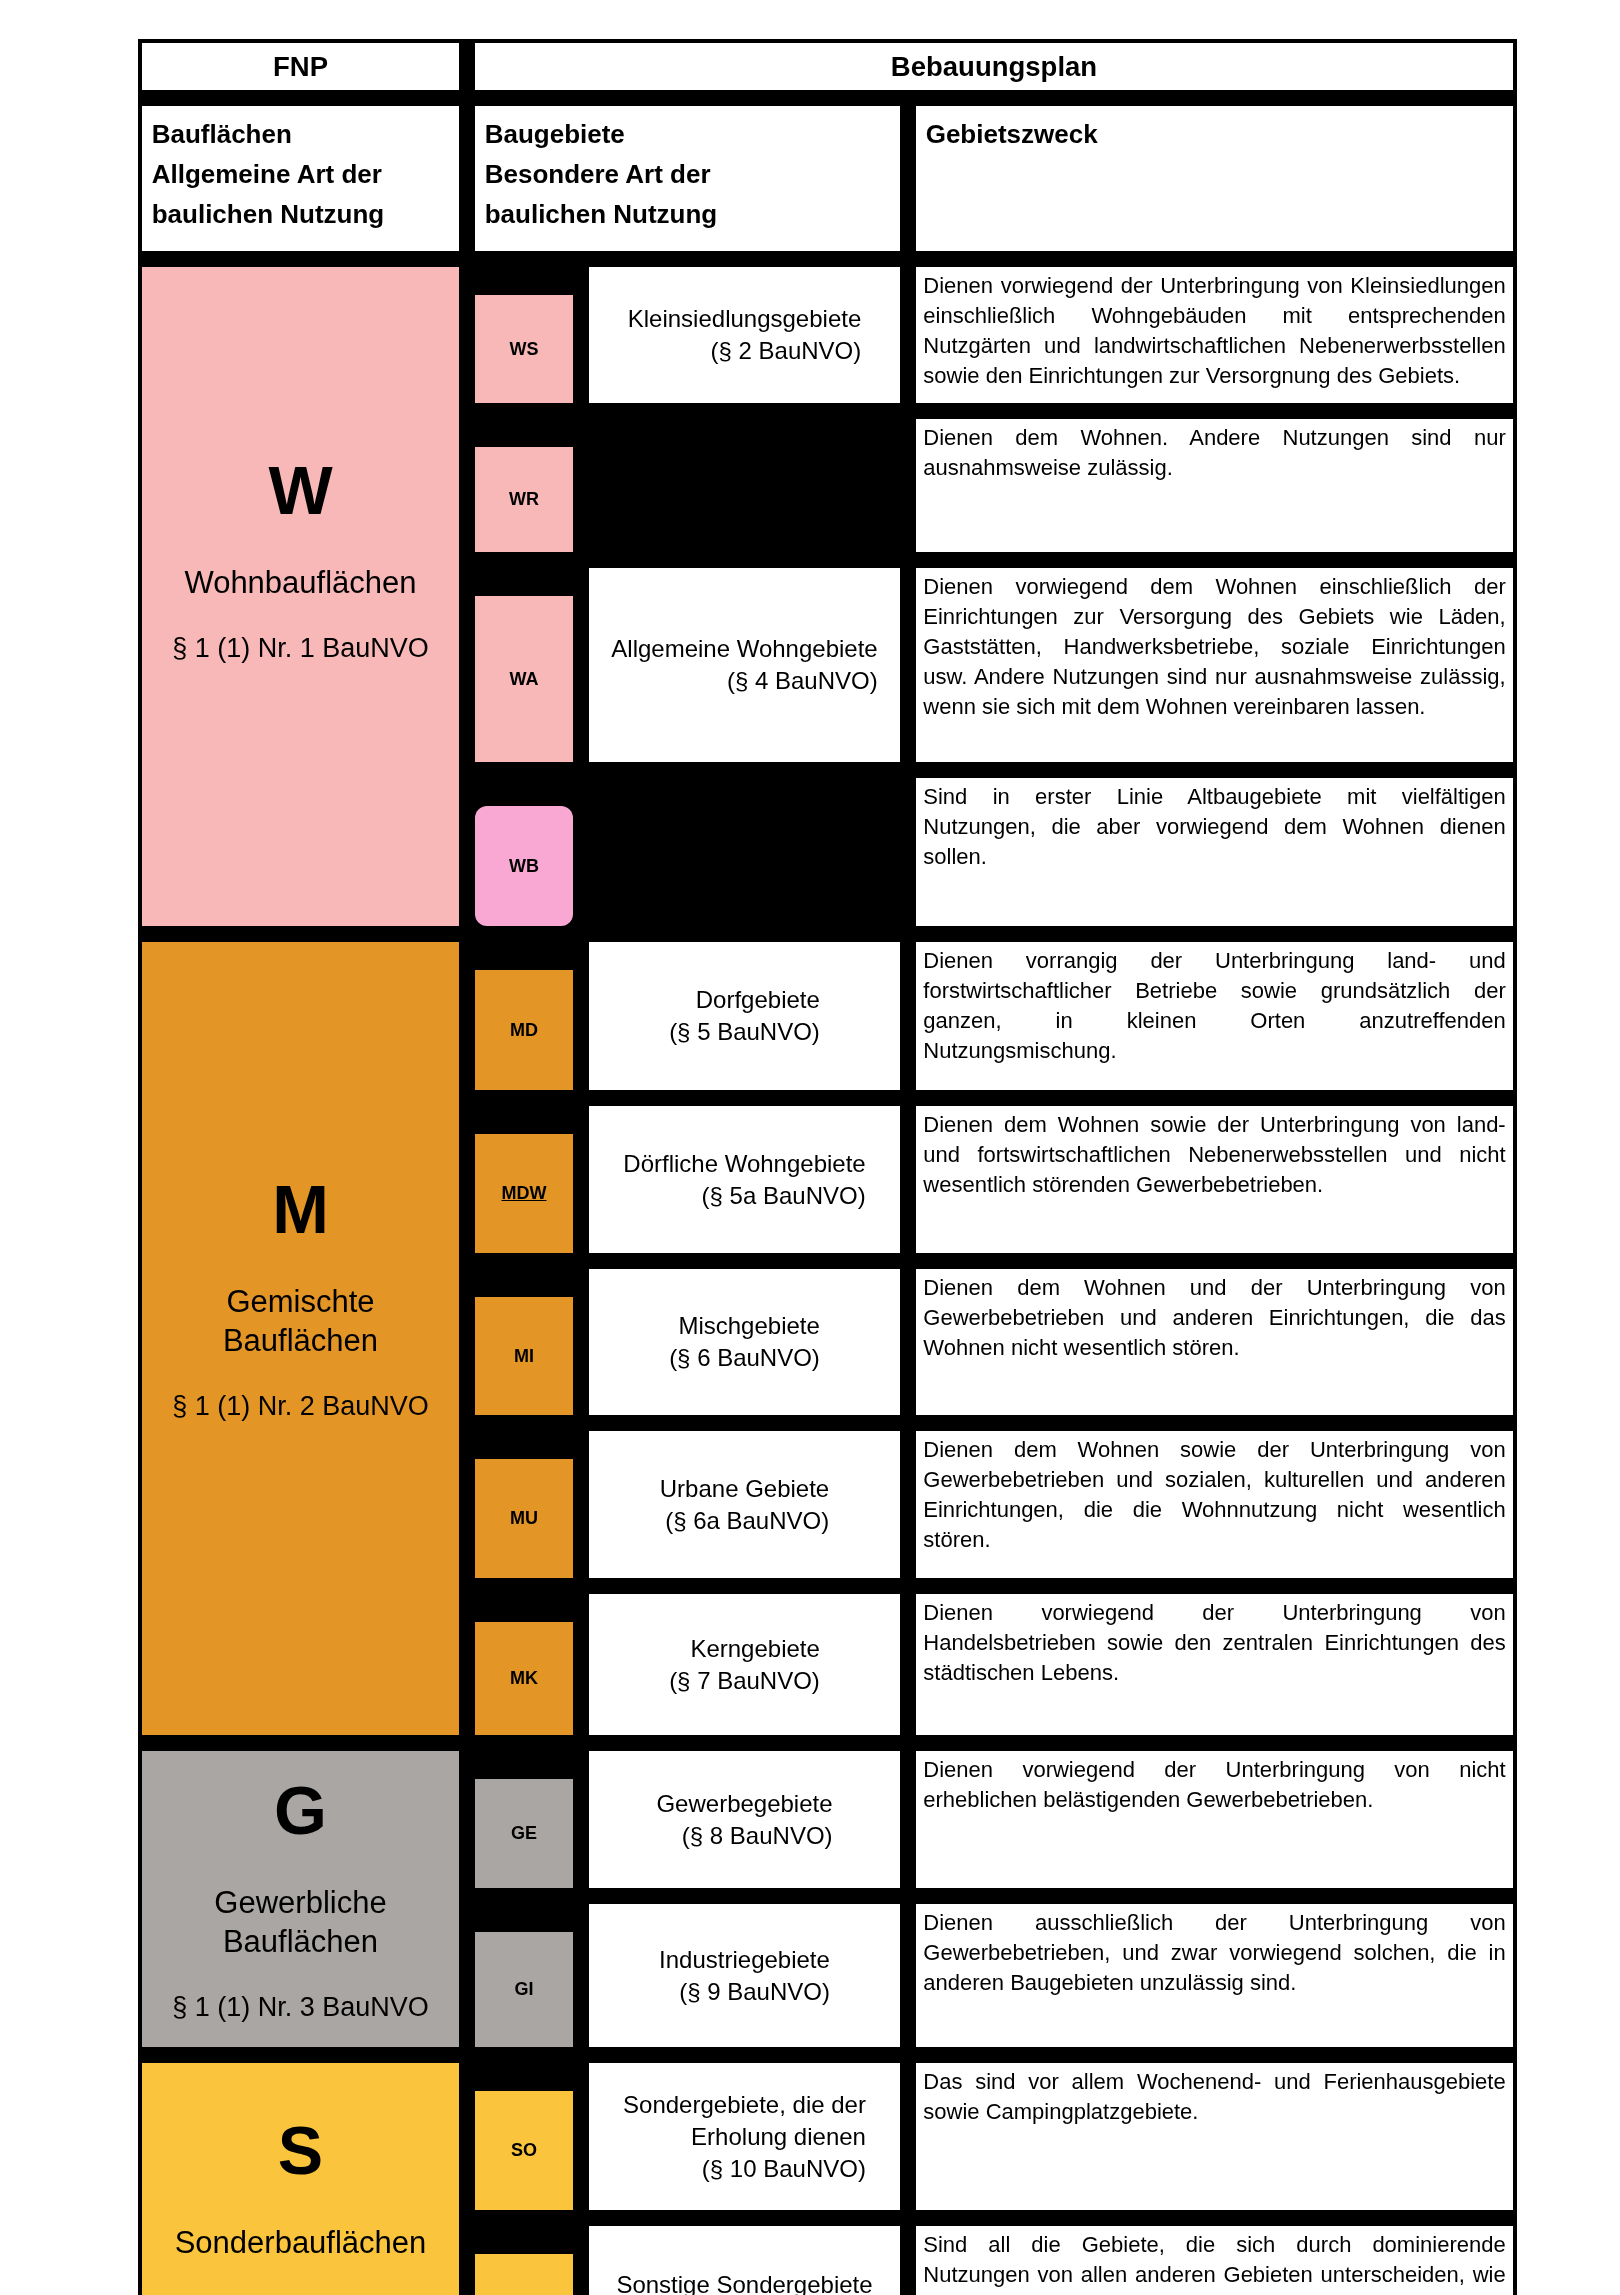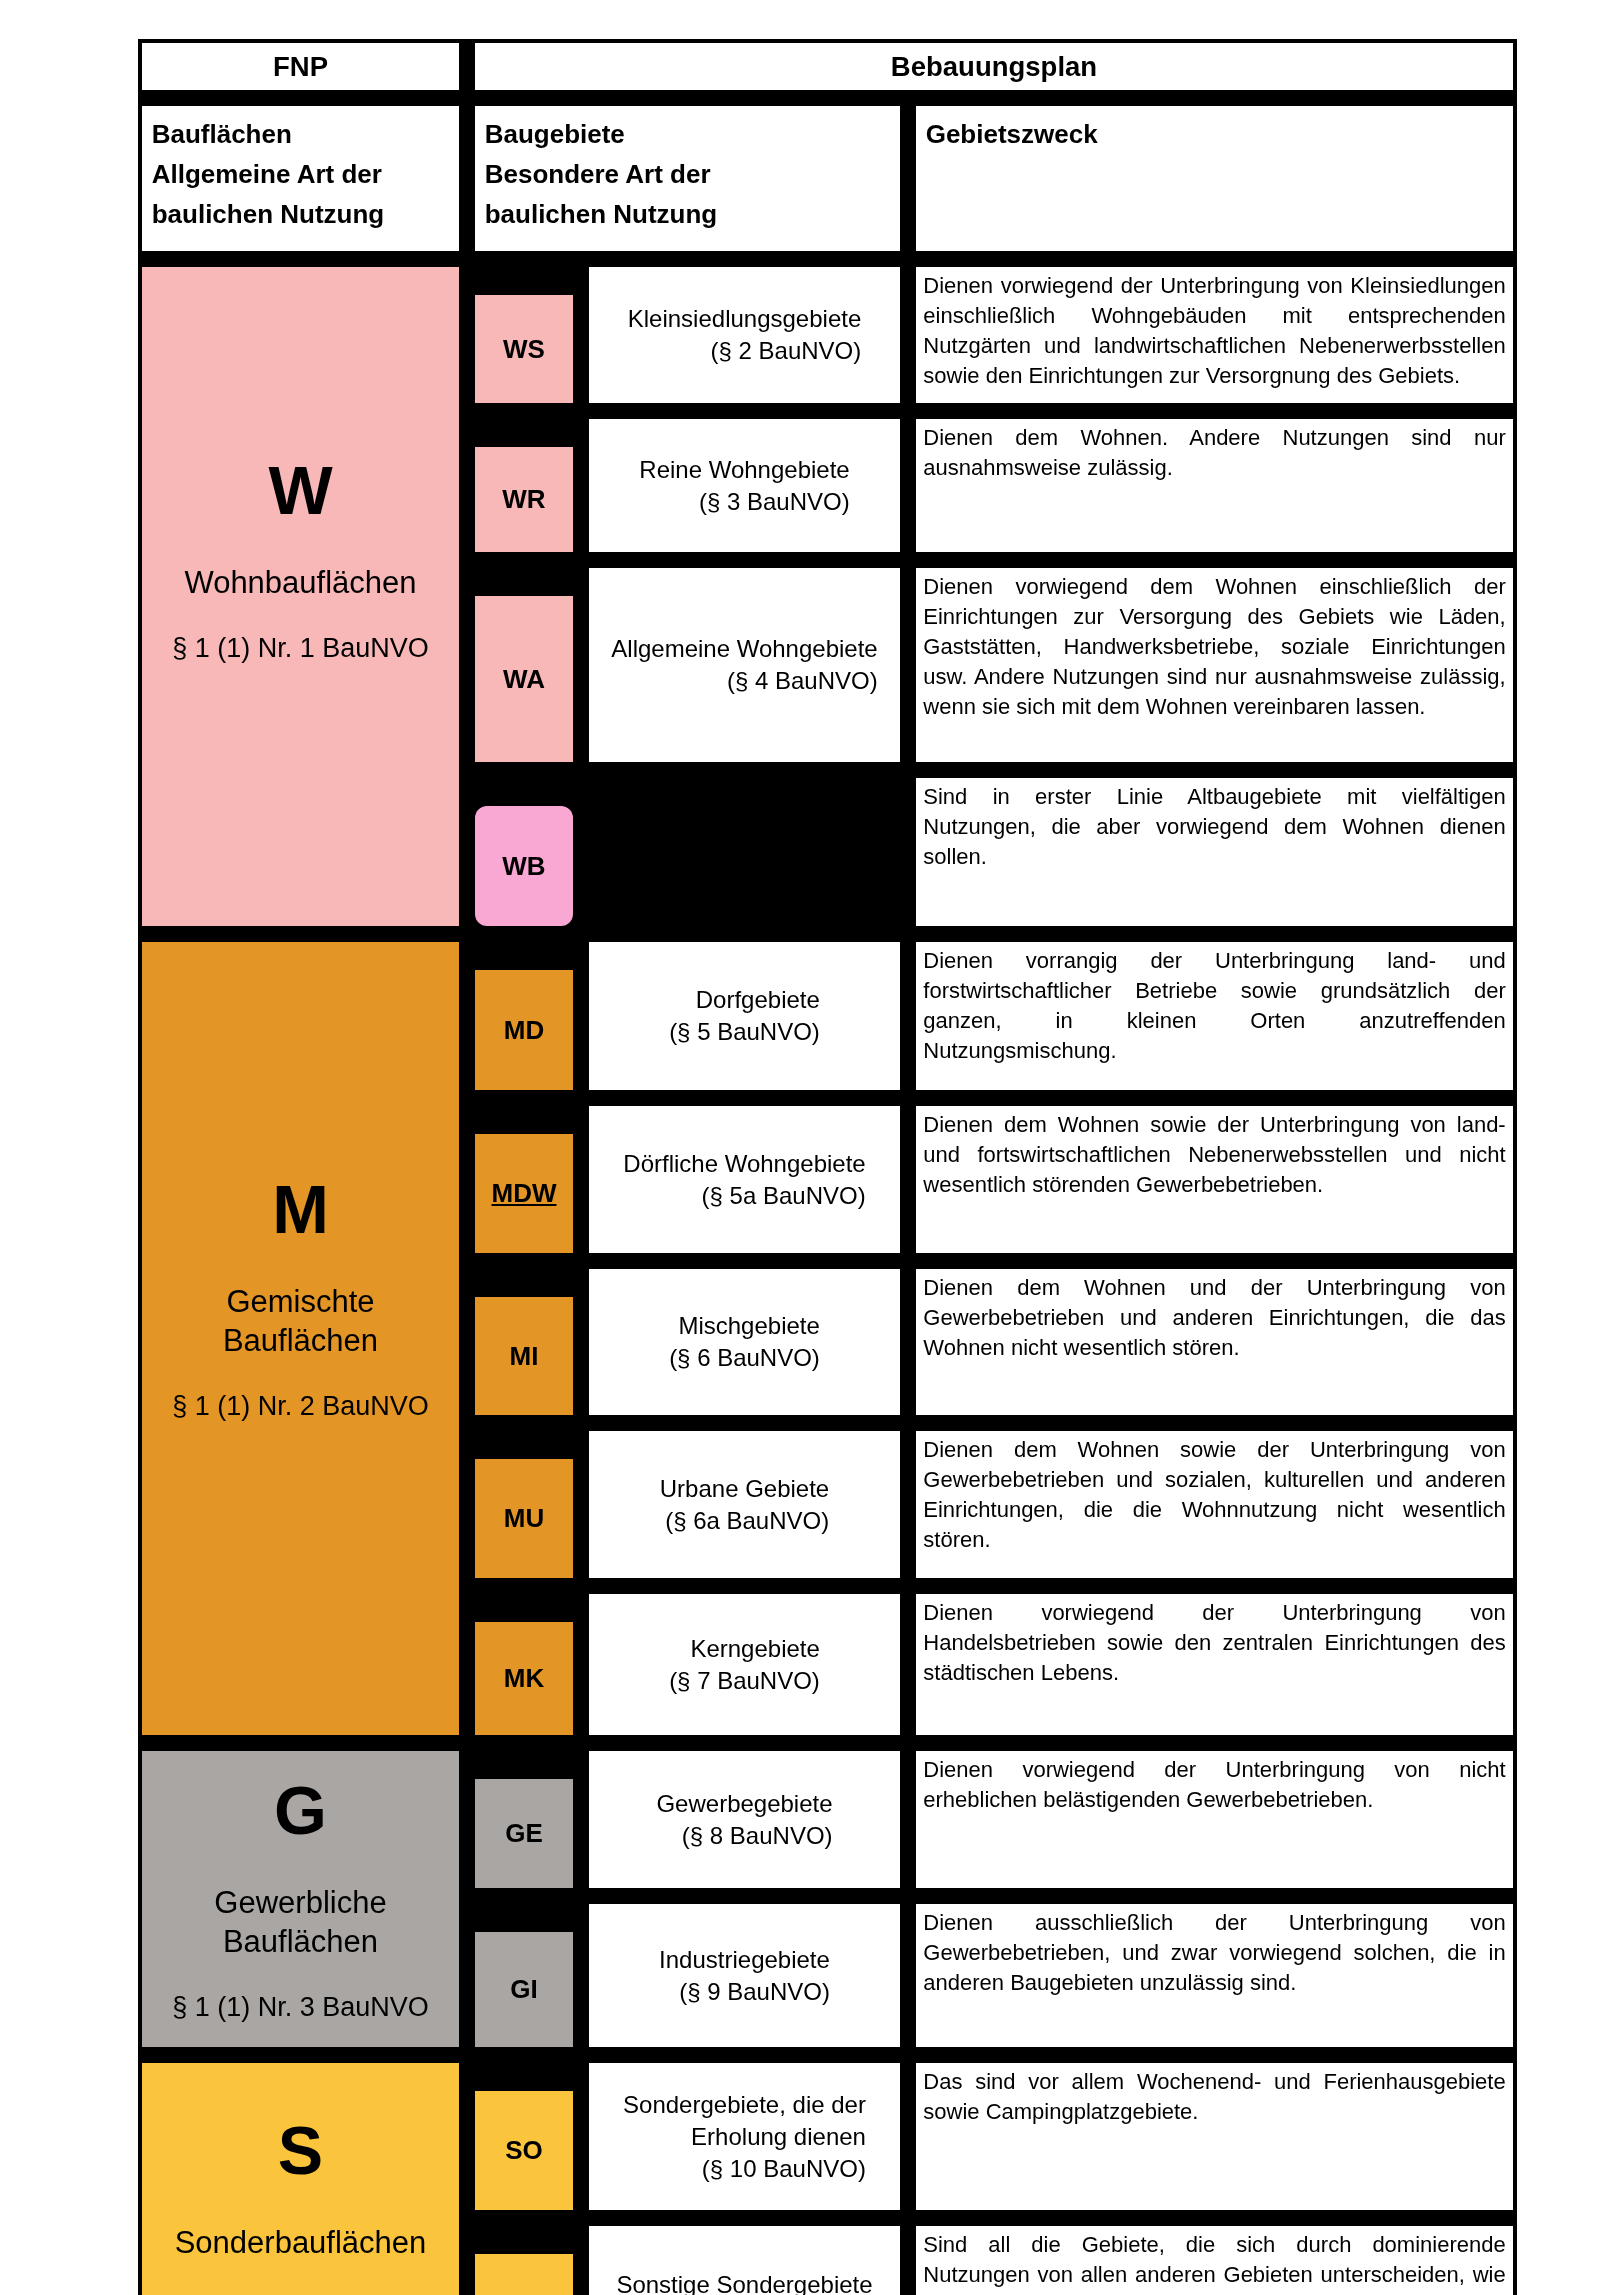--- a/index.html
+++ b/index.html
@@ -43,21 +43,21 @@
   }
   .gletter { font-weight: bold; font-size: 68px; line-height: 68px; margin-bottom: 39px; }
   .gname   { font-size: 31px; line-height: 39px; white-space: pre-line; }
   .glaw    { font-size: 27px; margin-top: 31px; }
   .pad-w { padding-bottom: 73px; }
   .pad-m { padding-bottom: 81px; }
 
   
   .code {
     display: flex; align-items: center; justify-content: center;
-    font-weight: bold; font-size: 26px; margin-top: 28px;
+    font-weight: bold; font-size: 18px; margin-top: 28px;
   }
   
   .name {
     display: flex; align-items: center; justify-content: center;
     text-align: right;
     font-size: 24px; line-height: 32px;
     white-space: pre-line;
     padding: 3.2px 6.5px;
   }
   
@@ -87,22 +87,20 @@
     <div class="gletter">W</div>
     <div class="gname">Wohnbauflächen</div>
     <div class="glaw">§ 1 (1) Nr. 1 BauNVO</div>
   </div>
   <div class="cell code" style="grid-area: 3 / 2 / 4 / 3; background: rgb(249, 184, 184);">WS</div>
   <div class="cell name" style="grid-area:3/3/4/4">Kleinsiedlungsgebiete
 (§ 2 BauNVO)</div>
   <div class="cell purpose" style="grid-area:3/4/4/5">Dienen vorwiegend der Unterbringung von Kleinsiedlungen einschließlich Wohngebäuden mit entsprechenden Nutzgärten und landwirtschaftlichen Nebenerwerbsstellen sowie den Einrichtungen zur Versorgnung des Gebiets.</div>
 
   <div class="cell code" style="grid-area: 4 / 2 / 5 / 3; background: rgb(249, 184, 184);">WR</div>
-  <div class="cell name" style="grid-area:4/3/5/4">Reine Wohngebiete
-(§ 3 BauNVO)</div>
   <div class="cell purpose" style="grid-area:4/4/5/5">Dienen dem Wohnen. Andere Nutzungen sind nur ausnahmsweise zulässig.</div>
 
   <div class="cell code" style="grid-area: 5 / 2 / 6 / 3; background: rgb(249, 184, 184);">WA</div>
   <div class="cell name" style="grid-area:5/3/6/4">Allgemeine Wohngebiete
 (§ 4 BauNVO)</div>
   <div class="cell purpose" style="grid-area:5/4/6/5">Dienen vorwiegend dem Wohnen einschließlich der Einrichtungen zur Versorgung des Gebiets wie Läden, Gaststätten, Handwerksbetriebe, soziale Einrichtungen usw. Andere Nutzungen sind nur ausnahmsweise zulässig, wenn sie sich mit dem Wohnen vereinbaren lassen.</div>
 
   <div class="cell code" style="grid-area: 6 / 2 / 7 / 3; background: #f9a8d4; border-radius: 12px;">WB</div>
   <div class="cell purpose" style="grid-area:6/4/7/5">Sind in erster Linie Altbaugebiete mit vielfältigen Nutzungen, die aber vorwiegend dem Wohnen dienen sollen.</div>
 

